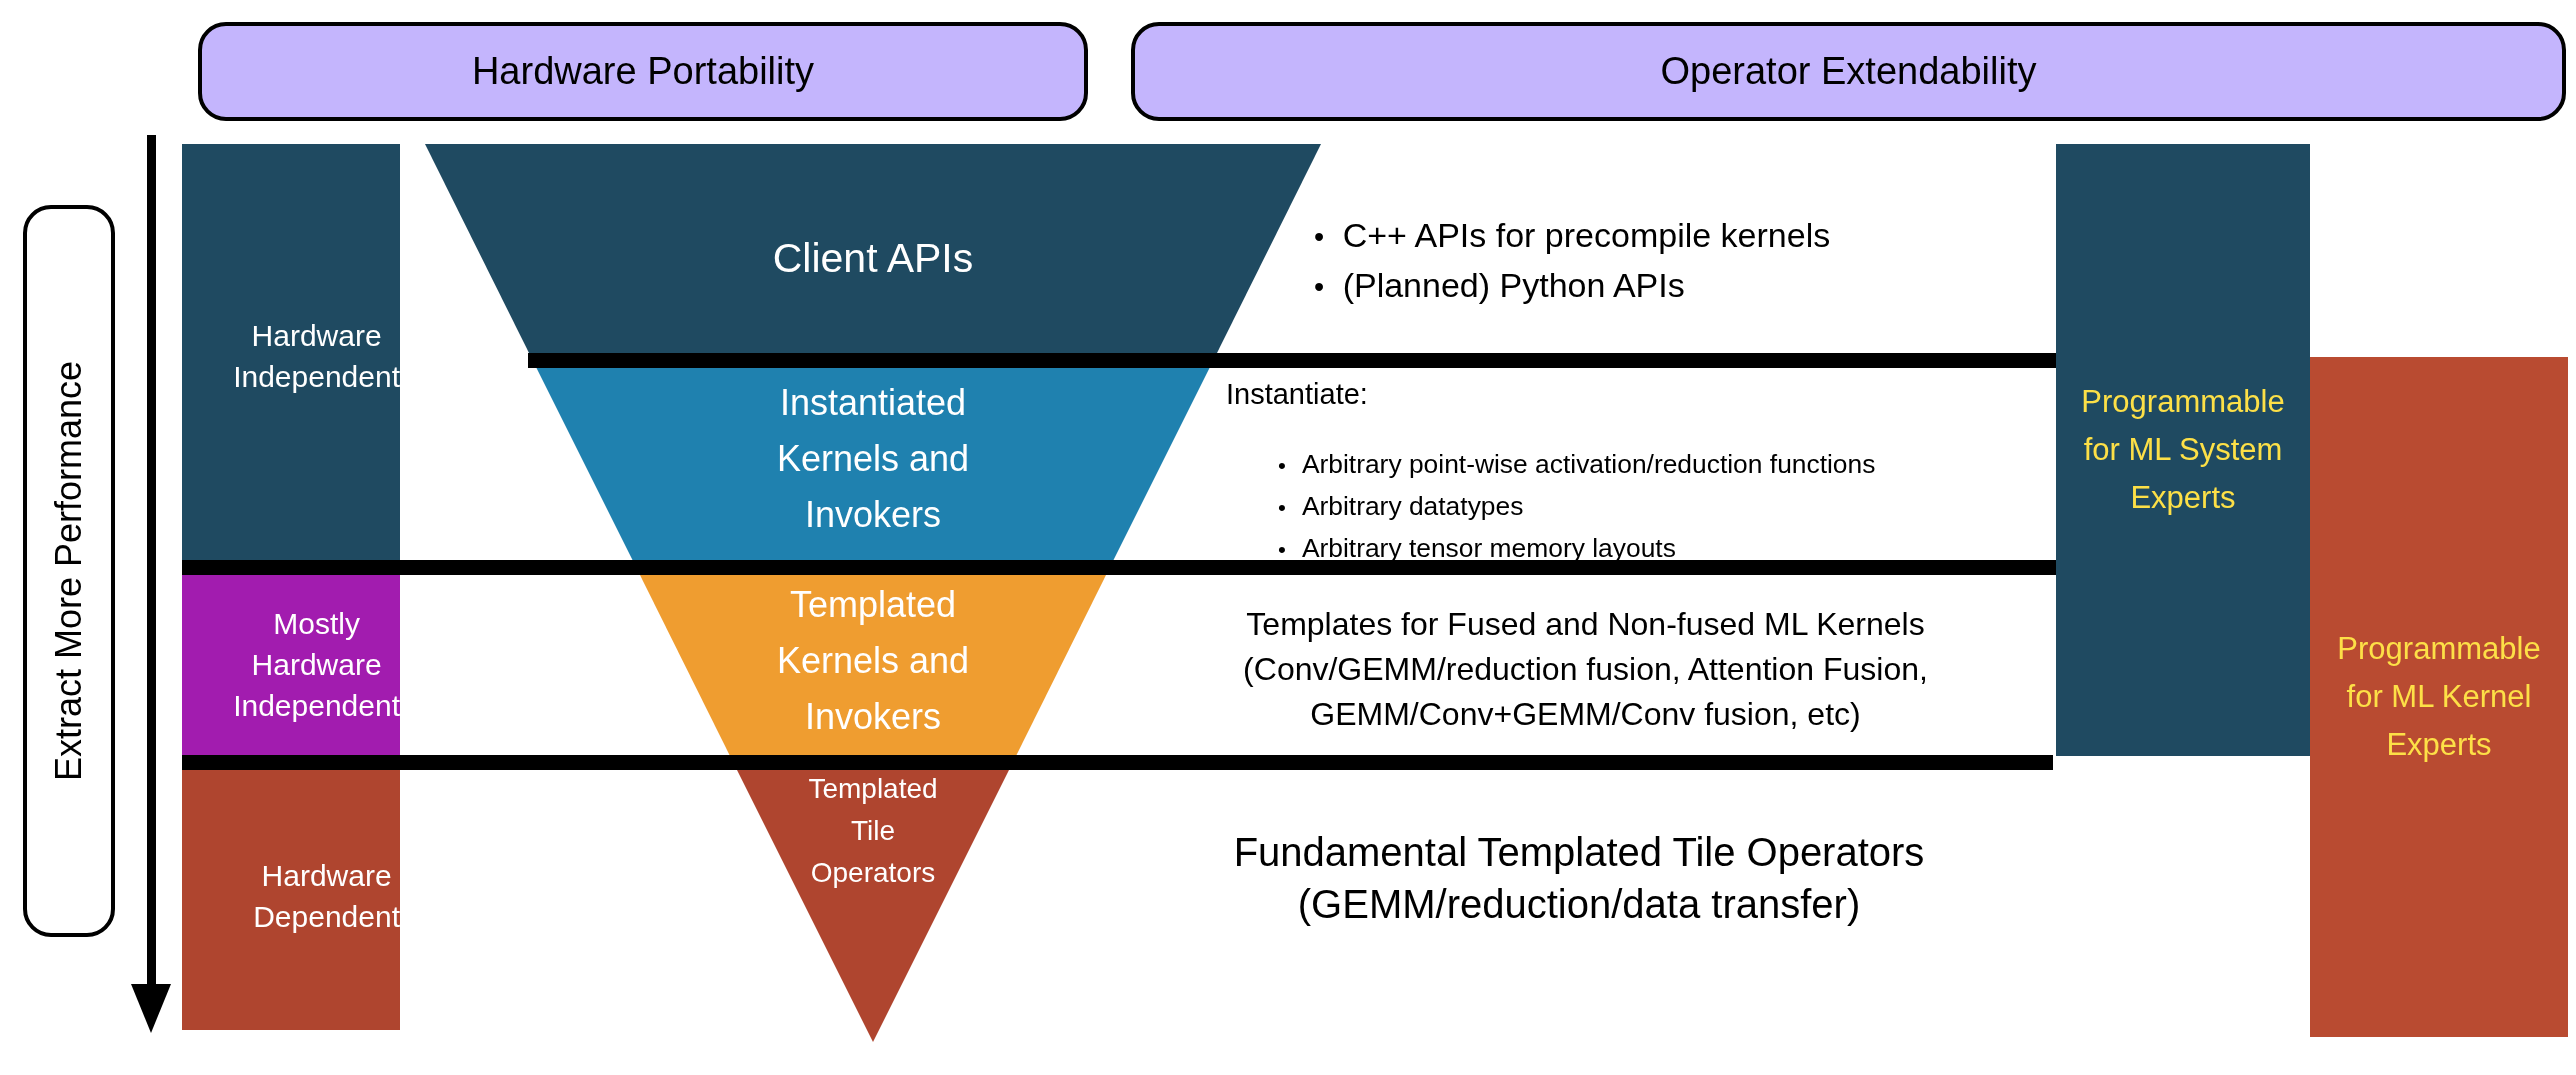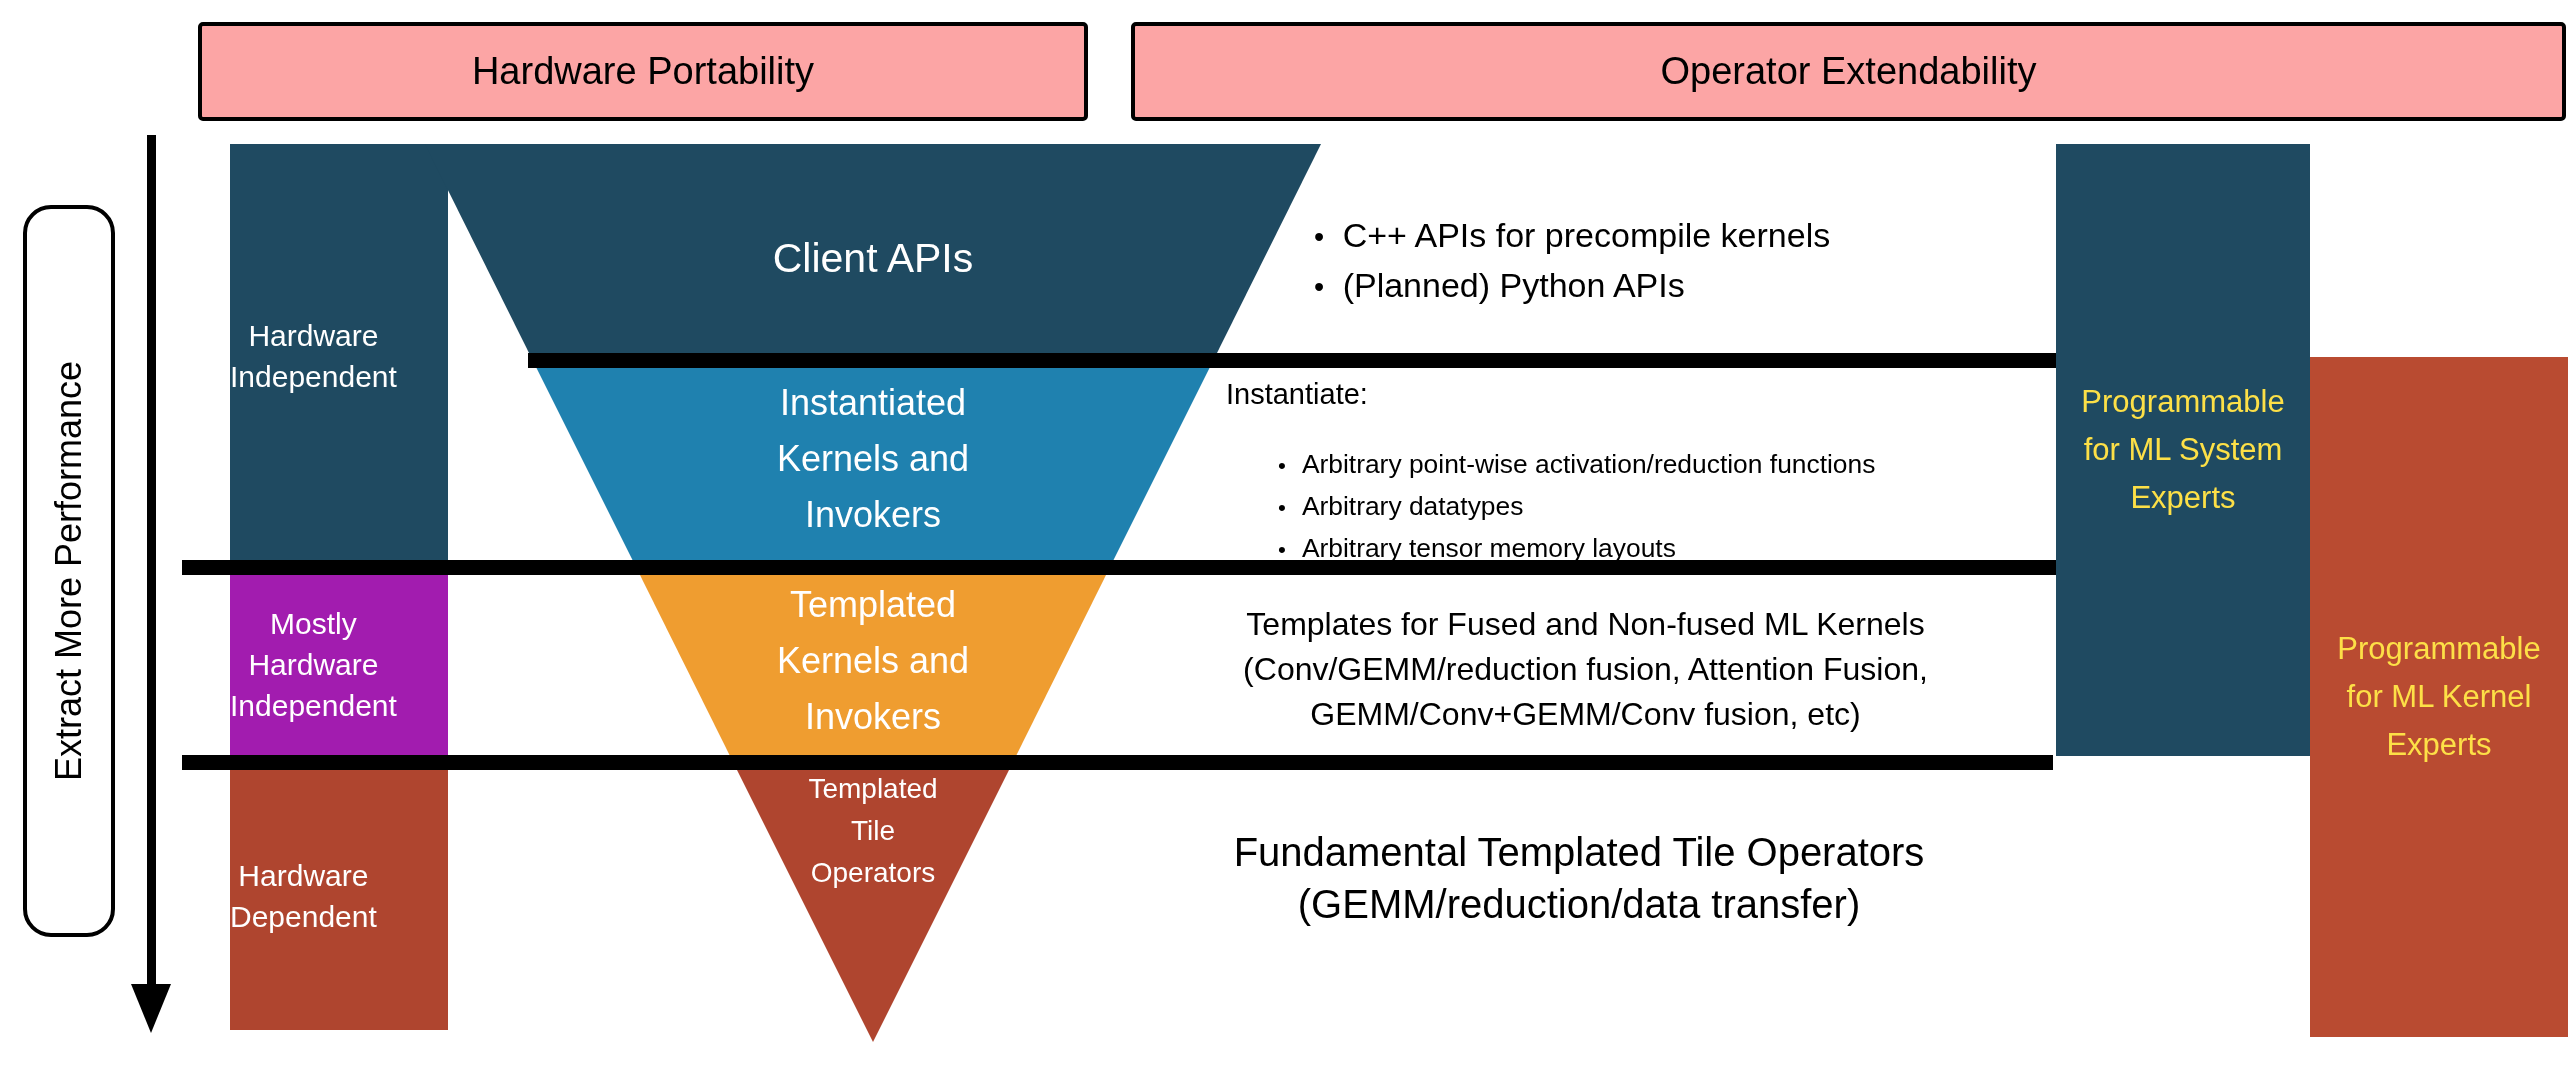--- a/index.html
+++ b/index.html
@@ -4,44 +4,44 @@
 <style>
   html,body{margin:0;padding:0;background:#ffffff;}
   .canvas{
     position:relative;width:2576px;height:1076px;background:#ffffff;
     font-family:"Liberation Sans", sans-serif;color:#000;overflow:hidden;
   }
   .ml{white-space:pre-line;}
 
   
   .hdr-box{
-    position:absolute;top:22px;height:99px;border:4.6px solid #000;border-radius:5px;
-    display:flex;align-items:center;justify-content:center;background:#fca5a5;
+    position:absolute;top:22px;height:99px;border:4.6px solid #000;border-radius:28px;
+    display:flex;align-items:center;justify-content:center;background:#c4b5fd;
     font-size:38px;box-sizing:border-box;
   }
   .hdr-left{left:198px;width:890px;}
   .hdr-right{left:1131px;width:1435px;}
 
   
   .perf-box{
     position:absolute;left:23px;top:205px;width:92px;height:732px;
     border:4.6px solid #000;border-radius:28px;background:#fff;box-sizing:border-box;
     display:flex;align-items:center;justify-content:center;
   }
   .perf-box span{transform:rotate(-90deg);white-space:nowrap;font-size:36px;}
   .arrow-shaft{position:absolute;left:147px;top:135px;width:9.2px;height:852px;background:#000;}
   .arrow-head{
     position:absolute;left:131px;top:984px;width:0;height:0;
     border-left:20.5px solid transparent;border-right:20.5px solid transparent;border-top:49px solid #000;
   }
 
   
   .col-seg{
-    position:absolute;left:182px;width:218px;display:flex;align-items:center;justify-content:flex-start;
-    color:#fff;font-size:30px;line-height:41px;text-align:center;margin-left:48px;
+    position:absolute;left:182px;width:218px;display:flex;align-items:center;justify-content:flex-end;
+    color:#fff;font-size:30px;line-height:41px;text-align:center;
   }
   .seg-navy{top:144px;height:423px;background:#1F4A61;}
   .seg-orange{top:567px;height:195px;background:#a21caf;}
   .seg-red{top:762px;height:268px;background:#AF452F;}
 
   
   .funnel{position:absolute;left:425px;top:144px;width:896px;height:898px;}
   .funnel .layer{position:absolute;left:0;top:0;width:896px;height:898px;}
   .lay-navy {background:#1F4A61;clip-path:polygon(0px 0px,896px 0px,787px 219px,109px 219px);}
   .lay-teal {background:#1F81AF;clip-path:polygon(109px 219px,787px 219px,685px 423px,211px 423px);}

